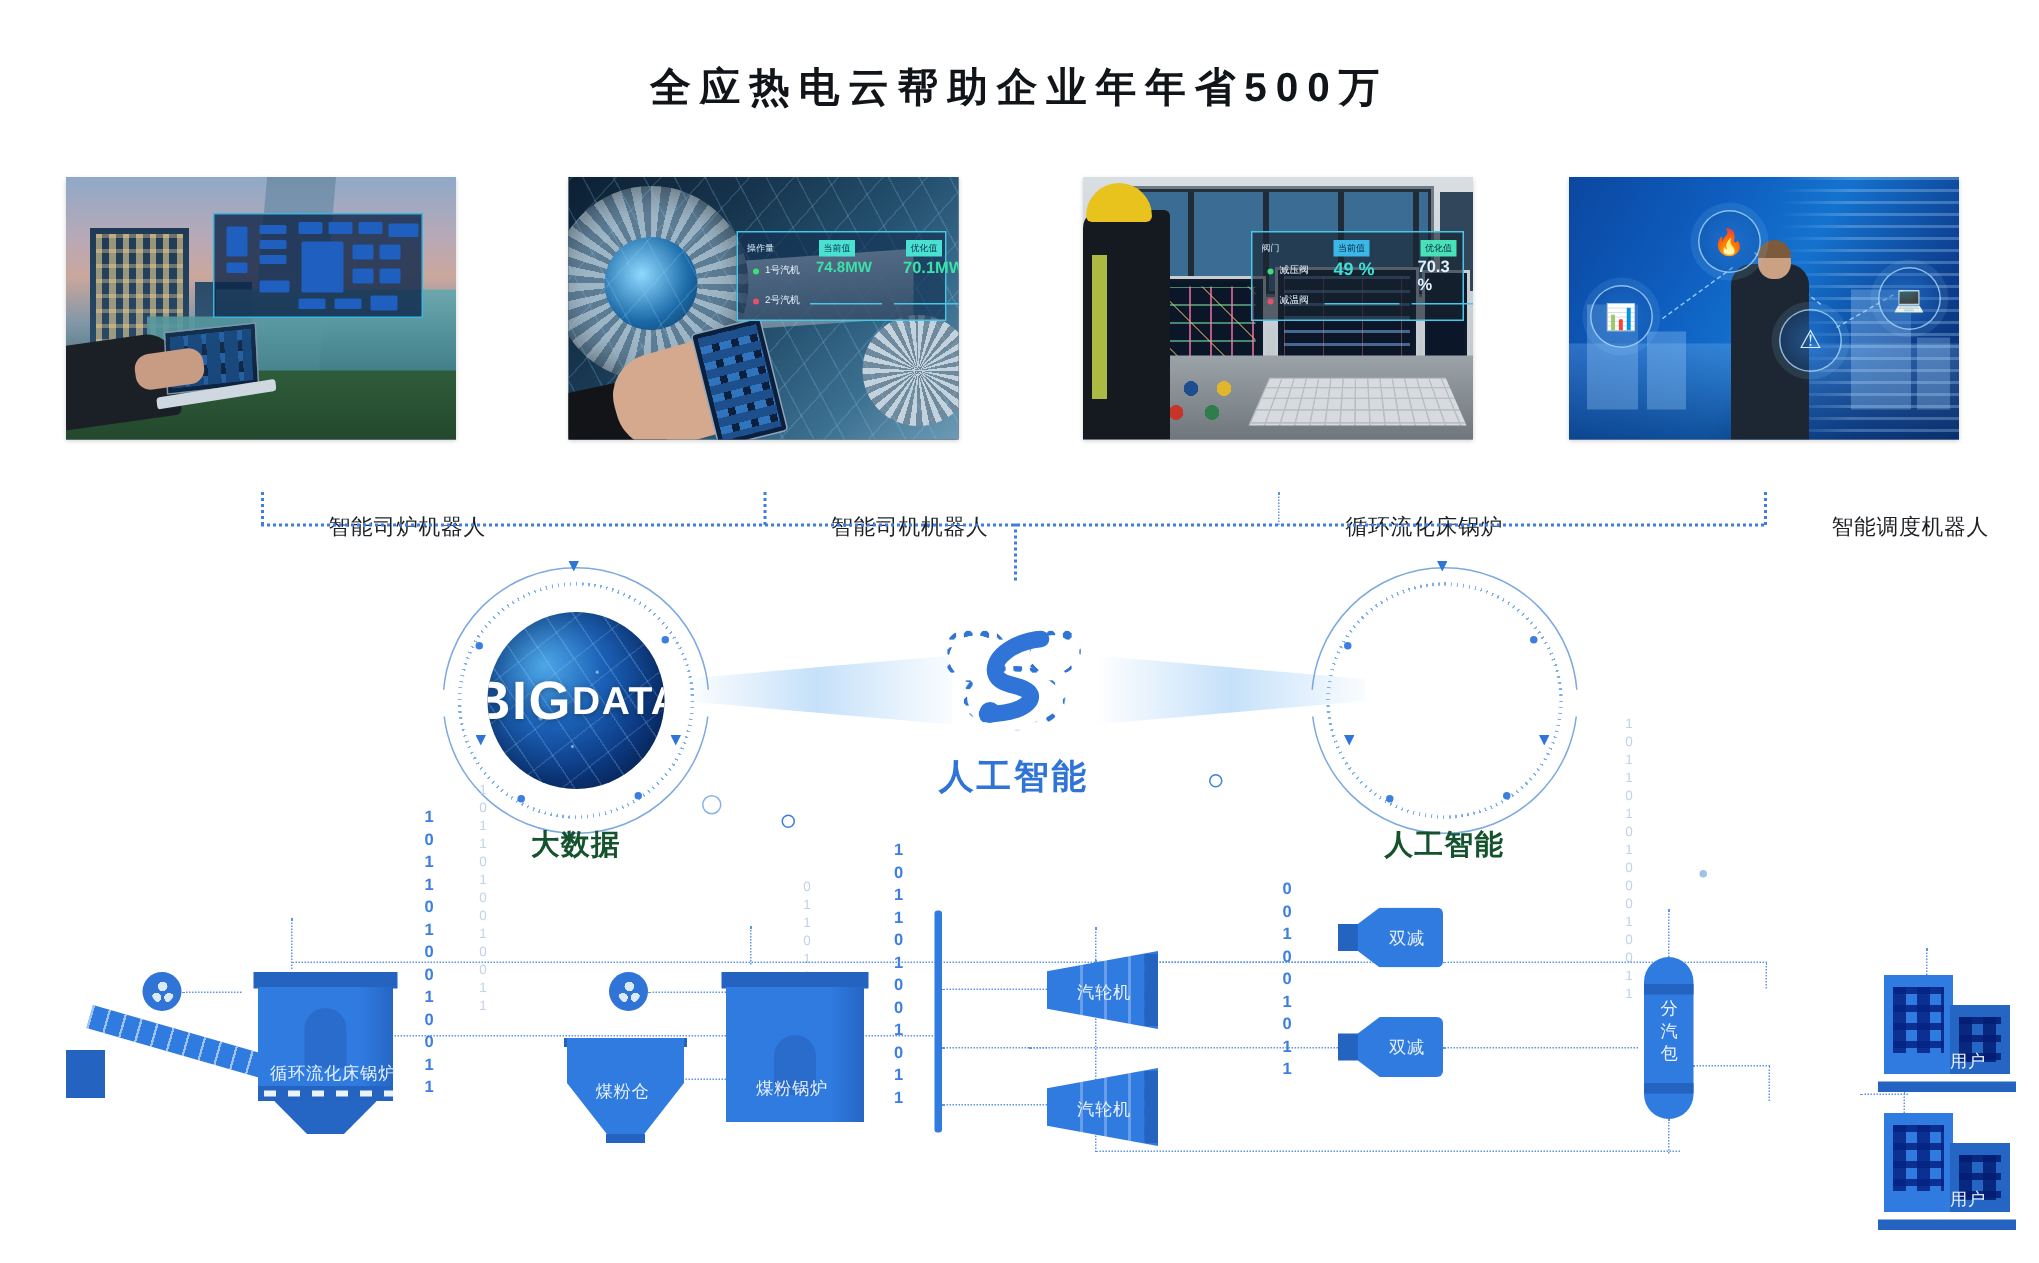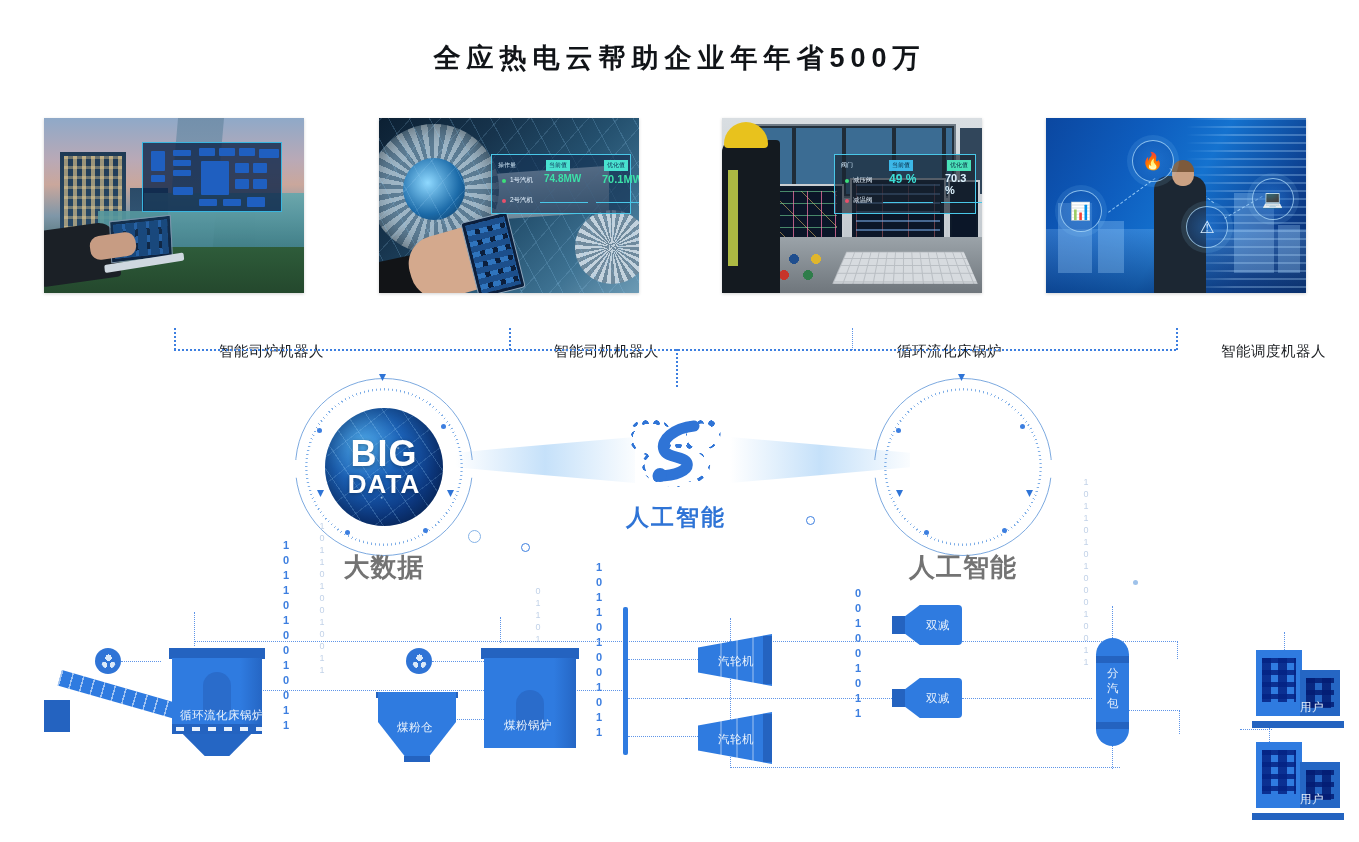--- a/index.html
+++ b/index.html
@@ -353,21 +353,21 @@
     border: 1.4px solid rgba(110,160,220,.9);
     clip-path: polygon(0 56%,100% 56%,100% 100%,0 100%);
   }
   .sphere-core {
     position: absolute; inset: 20px;
     border-radius: 50%;
     background:
       radial-gradient(circle at 32% 30%, #4ea8e8 0%, #1c62b8 34%, #0d3b86 66%, #062457 100%);
     box-shadow: inset 0 0 28px rgba(0,0,0,.35);
     overflow: hidden;
-    display:flex;flex-direction:column;align-items:center;justify-content:center;
+    display:flex;flex-direction:row;align-items:center;justify-content:center;
   }
   .sphere-core:before{
     content:"";position:absolute;inset:0;
     background:
       repeating-linear-gradient(56deg, rgba(160,215,255,.22) 0 1px, transparent 1px 16px),
       repeating-linear-gradient(-38deg, rgba(160,215,255,.16) 0 1px, transparent 1px 21px),
       radial-gradient(circle 2px at 30% 60%, rgba(220,245,255,.9), transparent),
       radial-gradient(circle 1.5px at 62% 34%, rgba(220,245,255,.8), transparent),
       radial-gradient(circle 1.5px at 48% 76%, rgba(220,245,255,.8), transparent);
   }
@@ -386,21 +386,21 @@
     opacity:.75;
   }
   .ai-text {
     position:relative; color:#fff; font-weight:400; font-size:54px;
     letter-spacing: 2px;
     text-shadow: 0 1px 6px rgba(0,0,0,.3);
   }
   .sphere-caption {
     position: absolute;
     width: 200px; text-align: center;
-    font-size: 26px; color: #737373; font-weight: bold;
+    font-size: 19px; color: #14532d; font-weight: bold;
     letter-spacing: 1px;
     font-family: Liberation Mono, monospace;
   }
   .sphere-tick {
     position:absolute;width:7px;height:7px;background:#2f74d6;
   }
 
   
   .beam {
     position:absolute; height: 46px;

